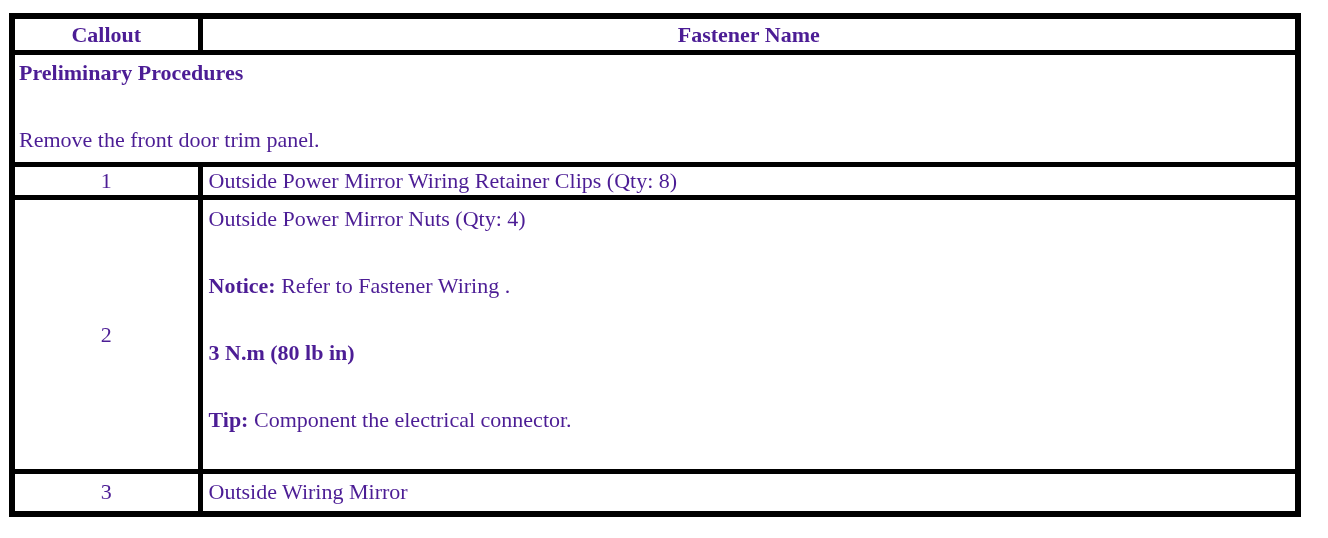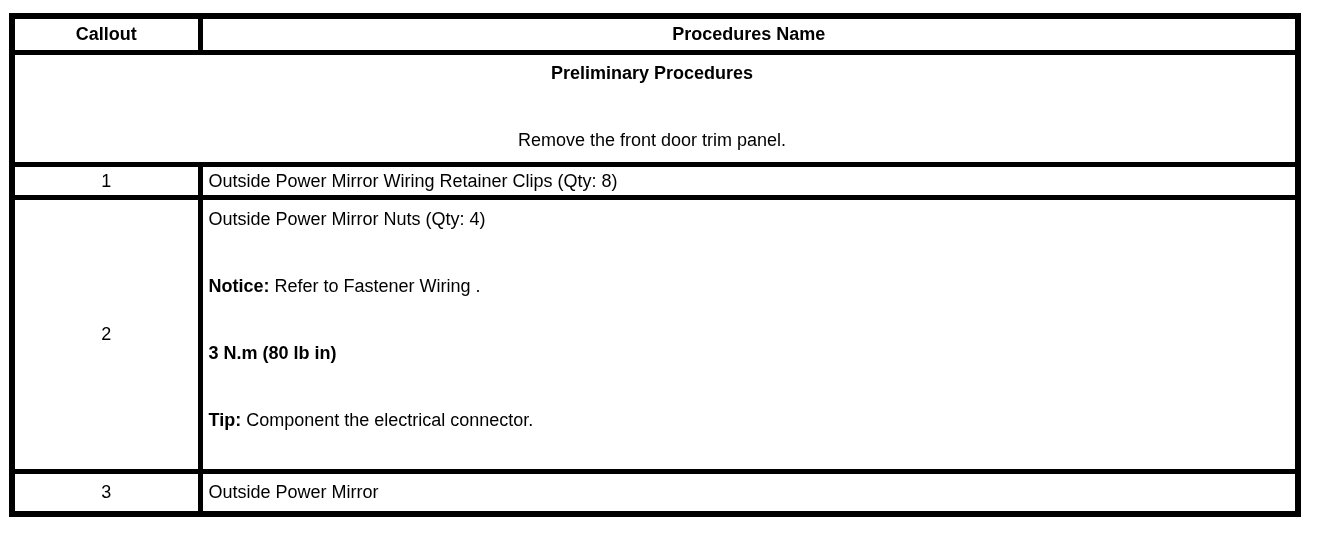--- a/index.html
+++ b/index.html
@@ -23,24 +23,25 @@
     left: 9px;
     top: 13px;
     width: 1292px;
     border-collapse: collapse;
     table-layout: fixed;
     border: 6px solid #000000;
     background: #ffffff;
   }
   th, td {
     border: 5px solid #000000;
-    font-size: 18px;
-    color: #000000;
+    font-size: 22px;
+    color: #4c1d95;
     background: #ffffff;
     overflow: hidden;
+    font-family: Liberation Serif, serif;
   }
   th.col-header {
     font-weight: bold;
     text-align: center;
     vertical-align: middle;
     height: 31px;
     padding: 0;
   }
   tr.row-prelim  { height: 106px; }
   tr.row-item-1  { height: 31px;  }
@@ -56,21 +57,21 @@
     vertical-align: middle;
     padding: 0 10px 0 6px;
   }
   td.name-cell.top-align {
     vertical-align: top;
     padding-top: 5px;
     padding-bottom: 30px;
   }
   td.prelim-cell {
     vertical-align: top;
-    text-align: center;
+    text-align: left;
     padding: 4px 10px 8px 4px;
   }
   .para {
     line-height: 28px;
     margin: 0 0 39px 0;
     white-space: pre-wrap;
   }
   .para:last-child { margin-bottom: 0; }
   .bold { font-weight: bold; }
 </style>
@@ -79,21 +80,21 @@
 
 <div class="page">
   <table class="callout-table">
     <colgroup>
       <col style="width:188px">
       <col>
     </colgroup>
     <thead>
       <tr class="header-row">
         <th class="col-header">Callout</th>
-        <th class="col-header">Procedures Name</th>
+        <th class="col-header">Fastener Name</th>
       </tr>
     </thead>
     <tbody>
       <tr class="row-prelim">
         <td colspan="2" class="prelim-cell">
           <div class="para bold">Preliminary Procedures</div>
           <div class="para">Remove the front door trim panel.</div>
         </td>
       </tr>
 
@@ -110,18 +111,18 @@
           <div class="para">Outside Power Mirror Nuts (Qty: 4)</div>
           <div class="para"><span class="bold">Notice:</span><span> Refer to Fastener Wiring .</span></div>
           <div class="para bold">3 N.m (80 lb in)</div>
           <div class="para"><span class="bold">Tip:</span><span> Component the electrical connector.</span></div>
         </td>
       </tr>
 
       <tr class="row-item-3">
         <td class="num-cell">3</td>
         <td class="name-cell">
-          <div class="para">Outside Power Mirror</div>
+          <div class="para">Outside Wiring Mirror</div>
         </td>
       </tr>
     </tbody>
   </table>
 </div>
 
 </body></html>

